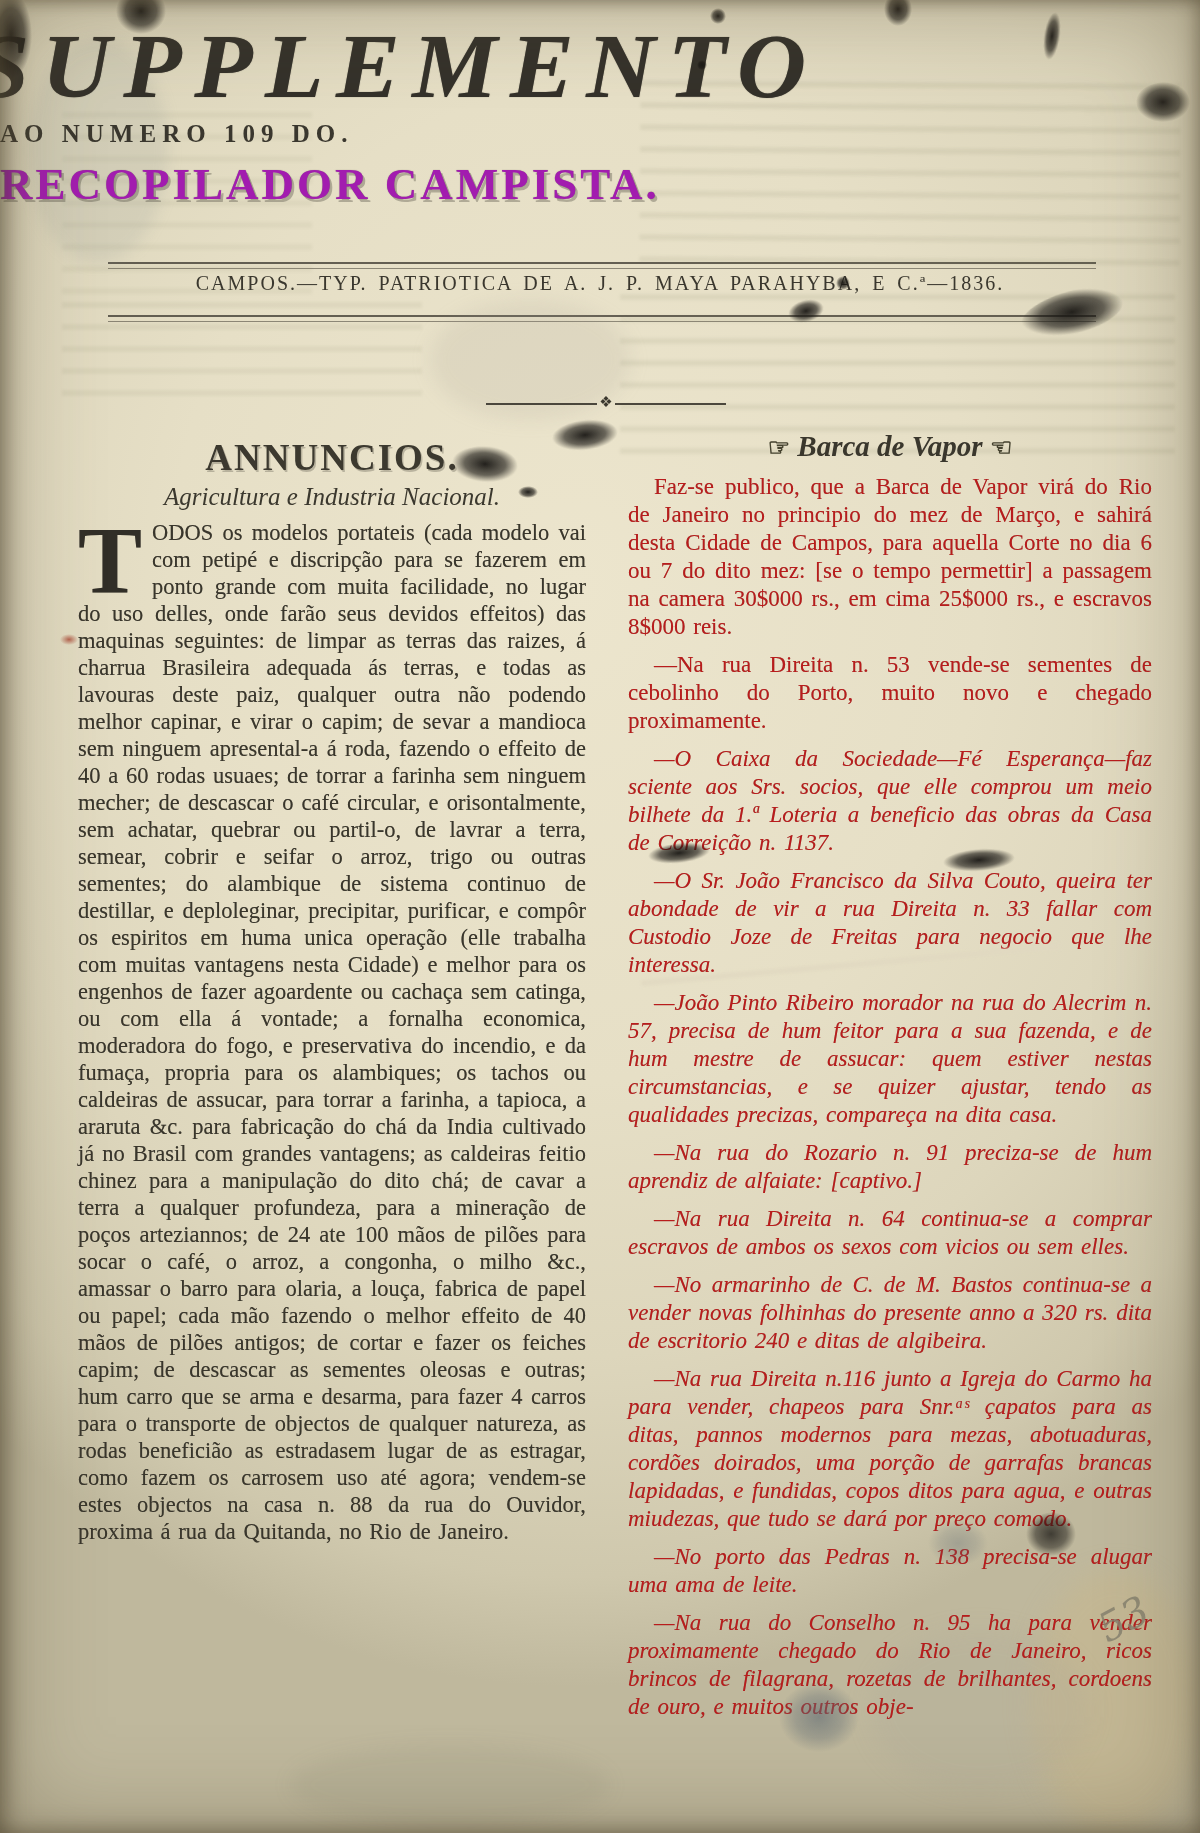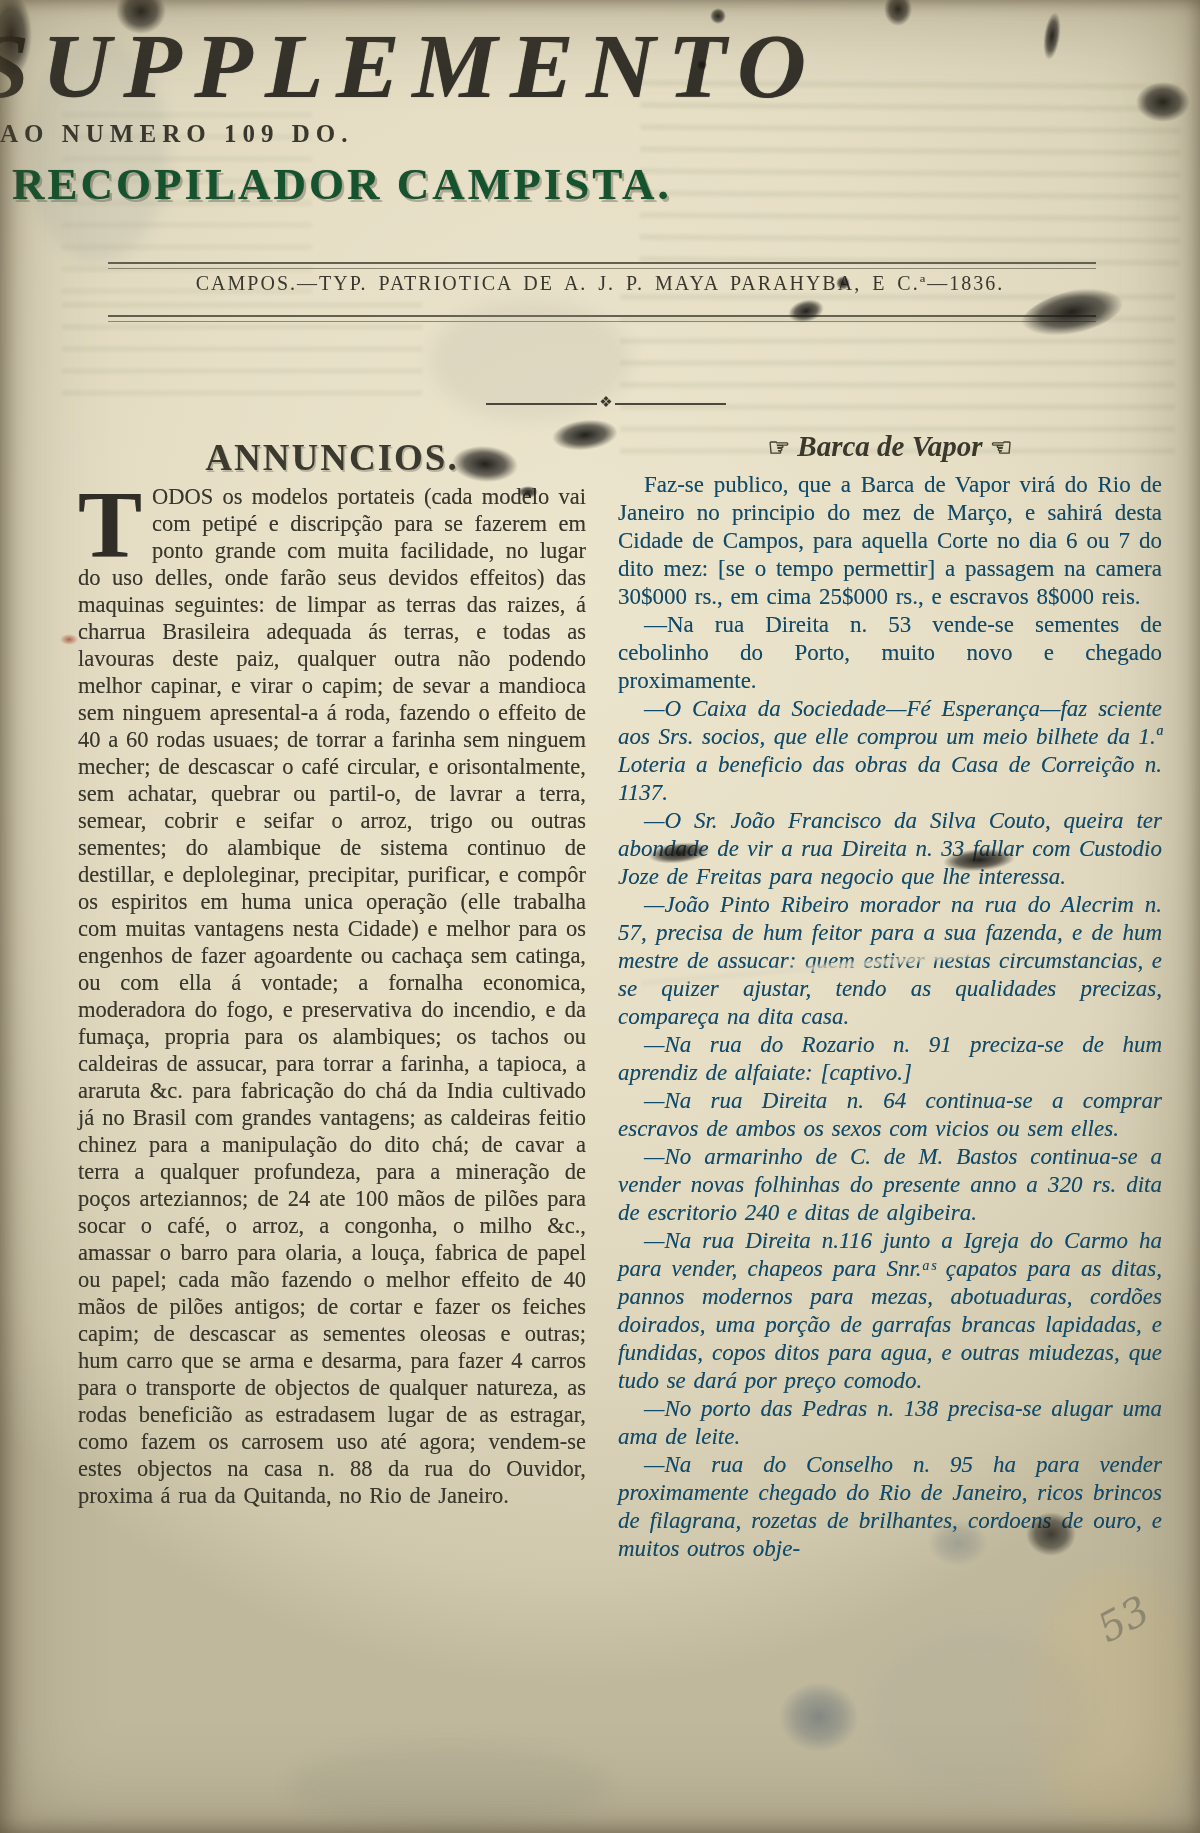--- a/index.html
+++ b/index.html
@@ -22,22 +22,22 @@
       inset 0 12px 16px -10px rgba(70,60,40,.38),
       inset 0 -16px 22px -12px rgba(70,60,40,.38);}
   
   .masthead{position:absolute;left:0;right:0;top:0;z-index:2;color:#2f2d26;}
   .mast-title{
     margin:20px 0 0 0;font-weight:bold;font-style:italic;font-size:92px;line-height:1;
     letter-spacing:12px;transform:scaleX(1.04);transform-origin:center;
     color:#34312a;text-shadow:0 0 1px rgba(52,49,42,.6);}
   .mast-sub{margin-top:8px;font-weight:bold;font-size:25px;letter-spacing:6px;color:#3a372e;}
   .mast-pub{
-    margin:14px 0 0 12px;font-weight:bold;font-size:45px;line-height:1;letter-spacing:3px;
-    color:#14532d;text-shadow:2.5px 2.5px 0 rgba(58,55,47,.32), 0 0 1px rgba(58,55,47,.5);}
+    margin:14px 0 0 0;font-weight:bold;font-size:45px;line-height:1;letter-spacing:3px;
+    color:#a21caf;text-shadow:2.5px 2.5px 0 rgba(58,55,47,.32), 0 0 1px rgba(58,55,47,.5);}
   .rule{position:absolute;left:108px;width:988px;height:4px;
     border-top:2px solid rgba(50,46,38,.72);border-bottom:1px solid rgba(50,46,38,.5);}
   .rule-a{top:262px;}
   .rule-b{top:315px;}
   .imprint{position:absolute;top:272px;left:0;right:0;text-align:center;
     font-size:20px;letter-spacing:2px;color:#3a372e;word-spacing:4px;}
   
   .fleuron{position:absolute;top:396px;left:486px;width:240px;display:flex;align-items:center;z-index:2;}
   .fleuron .bar{flex:1;height:0;border-top:2.5px solid rgba(48,45,37,.85);}
   .fleuron .gem{font-size:15px;line-height:1;color:#3b382e;padding:0 2px;transform:translateY(-1px);}
@@ -50,22 +50,22 @@
     letter-spacing:2px;color:#3c392f;text-shadow:1.5px 1.5px 0 rgba(60,57,47,.28);}
   .art-head{margin:0 0 8px 0;text-align:center;font-style:italic;font-weight:normal;
     font-size:25px;color:#3b382e;}
   .body-text{margin:0;font-size:22.5px;line-height:27px;text-align:justify;word-spacing:2px;
     color:#39362c;text-shadow:0 0 .5px rgba(57,54,44,.45);}
   .dropcap{float:left;font-size:96px;line-height:72px;font-weight:bold;color:#312e27;
     margin:6px 10px 0 0;}
   .barca-head{margin:0 0 8px 0;text-align:center;font-style:italic;font-weight:bold;
     font-size:29px;color:#3a372d;}
   .hand{font-style:normal;font-size:25px;color:#45422f;}
-  .col-right p{margin:0;font-size:23px;line-height:28px;text-align:justify;text-indent:26px;
-    word-spacing:2px;color:#0c4a6e;text-shadow:0 0 .5px rgba(60,57,46,.4);}
+  .col-right p{margin:10px;font-size:23px;line-height:28px;text-align:justify;text-indent:26px;
+    word-spacing:2px;color:#b91c1c;text-shadow:0 0 .5px rgba(60,57,46,.4);}
   .p-italic{font-style:italic;color:#403d31;}
   
   .ghost{position:absolute;z-index:1;pointer-events:none;opacity:.55;filter:blur(1.5px);
     background:repeating-linear-gradient(180deg, rgba(0,0,0,0) 0 16px, rgba(125,125,95,.20) 16px 22px);}
   .g1{left:640px;top:66px;width:540px;height:200px;transform:rotate(.4deg);}
   .g2{left:62px;top:96px;width:250px;height:200px;opacity:.4;}
   .g3{left:620px;top:278px;width:555px;height:185px;}
   .g4{left:62px;top:286px;width:360px;height:110px;opacity:.45;}
   .stain{position:absolute;z-index:1;pointer-events:none;border-radius:50%;}
   .s1{left:28px;top:38px;width:140px;height:225px;background:rgba(150,152,148,.17);filter:blur(7px);}
@@ -126,20 +126,21 @@
 <div class="rule rule-b"></div>
 
 <div class="fleuron">
   <div class="bar"></div>
   <span class="gem">❖</span>
   <div class="bar"></div>
 </div>
 
 <section class="col col-left">
   <h3 class="sec-head">ANNUNCIOS.</h3>
+  <h4 class="art-head">Agricultura e Industria Nacional.</h4>
   <p class="body-text"><span class="dropcap">T</span><span>ODOS os modelos portateis (cada modelo vai com petipé e discripção para se fazerem em ponto grande com muita facilidade, no lugar do uso delles, onde farão seus devidos effeitos) das maquinas seguintes: de limpar as terras das raizes, á charrua Brasileira adequada ás terras, e todas as lavouras deste paiz, qualquer outra não podendo melhor capinar, e virar o capim; de sevar a mandioca sem ninguem apresental-a á roda, fazendo o effeito de 40 a 60 rodas usuaes; de torrar a farinha sem ninguem mecher; de descascar o café circular, e orisontalmente, sem achatar, quebrar ou partil-o, de lavrar a terra, semear, cobrir e seifar o arroz, trigo ou outras sementes; do alambique de sistema continuo de destillar, e deploleginar, precipitar, purificar, e compôr os espiritos em huma unica operação (elle trabalha com muitas vantagens nesta Cidade) e melhor para os engenhos de fazer agoardente ou cachaça sem catinga, ou com ella á vontade; a fornalha economica, moderadora do fogo, e preservativa do incendio, e da fumaça, propria para os alambiques; os tachos ou caldeiras de assucar, para torrar a farinha, a tapioca, a araruta &amp;c. para fabricação do chá da India cultivado já no Brasil com grandes vantagens; as caldeiras feitio chinez para a manipulação do dito chá; de cavar a terra a qualquer profundeza, para a mineração de poços arteziannos; de 24 ate 100 mãos de pilões para socar o café, o arroz, a congonha, o milho &amp;c., amassar o barro para olaria, a louça, fabrica de papel ou papel; cada mão fazendo o melhor effeito de 40 mãos de pilões antigos; de cortar e fazer os feiches capim; de descascar as sementes oleosas e outras; hum carro que se arma e desarma, para fazer 4 carros para o transporte de objectos de qualquer natureza, as rodas beneficião as estradasem lugar de as estragar, como fazem os carrosem uso até agora; vendem-se estes objectos na casa n. 88 da rua do Ouvidor, proxima á rua da Quitanda, no Rio de Janeiro.</span></p>
 </section>
 
 <section class="col col-right">
   <h3 class="barca-head"><span class="hand">☞</span> <span>Barca de Vapor</span> <span class="hand">☜</span></h3>
   <p class="p-roman">Faz-se publico, que a Barca de Vapor virá do Rio de Janeiro no principio do mez de Março, e sahirá desta Cidade de Campos, para aquella Corte no dia 6 ou 7 do dito mez: [se o tempo permettir] a passagem na camera 30$000 rs., em cima 25$000 rs., e escravos 8$000 reis.</p>
   <p class="p-roman">—Na rua Direita n. 53 vende-se sementes de cebolinho do Porto, muito novo e chegado proximamente.</p>
   <p class="p-italic">—O Caixa da Sociedade—Fé Esperança—faz sciente aos Srs. socios, que elle comprou um meio bilhete da 1.ª Loteria a beneficio das obras da Casa de Correição n. 1137.</p>
   <p class="p-italic">—O Sr. João Francisco da Silva Couto, queira ter abondade de vir a rua Direita n. 33 fallar com Custodio Joze de Freitas para negocio que lhe interessa.</p>
   <p class="p-italic">—João Pinto Ribeiro morador na rua do Alecrim n. 57, precisa de hum feitor para a sua fazenda, e de hum mestre de assucar: quem estiver nestas circumstancias, e se quizer ajustar, tendo as qualidades precizas, compareça na dita casa.</p>

